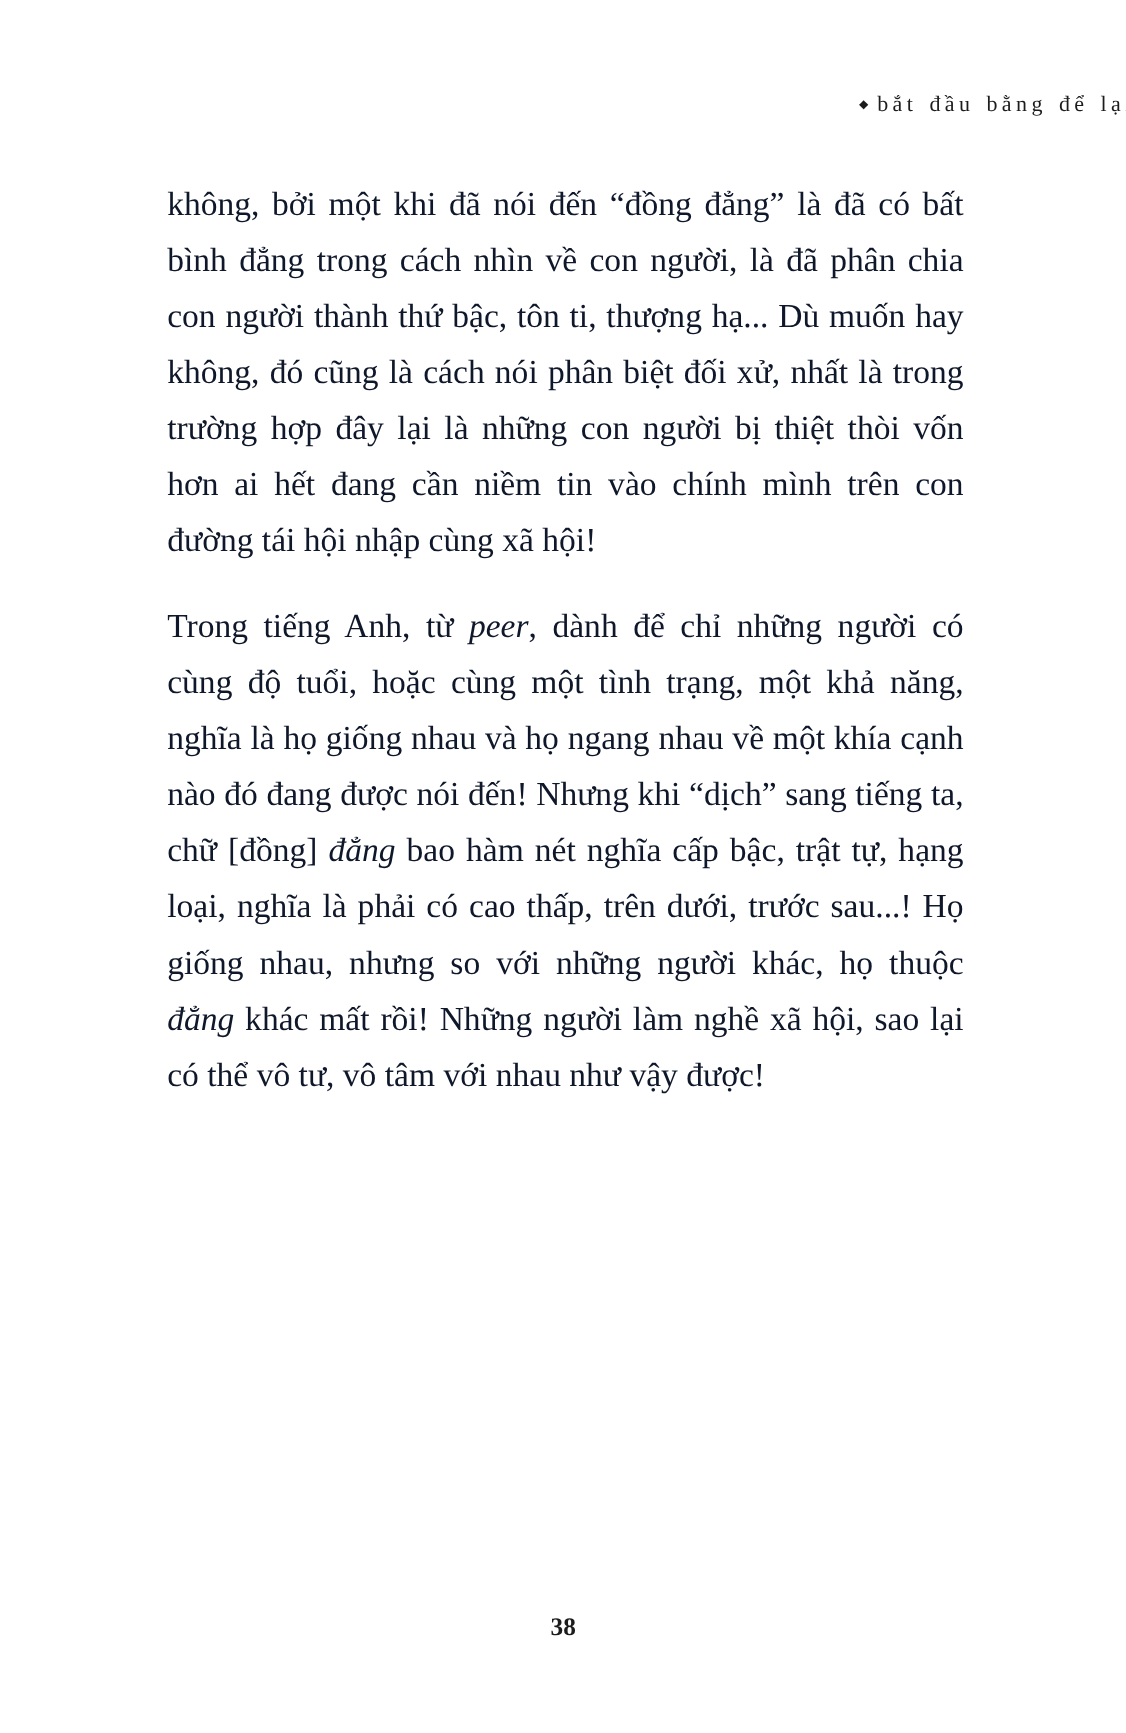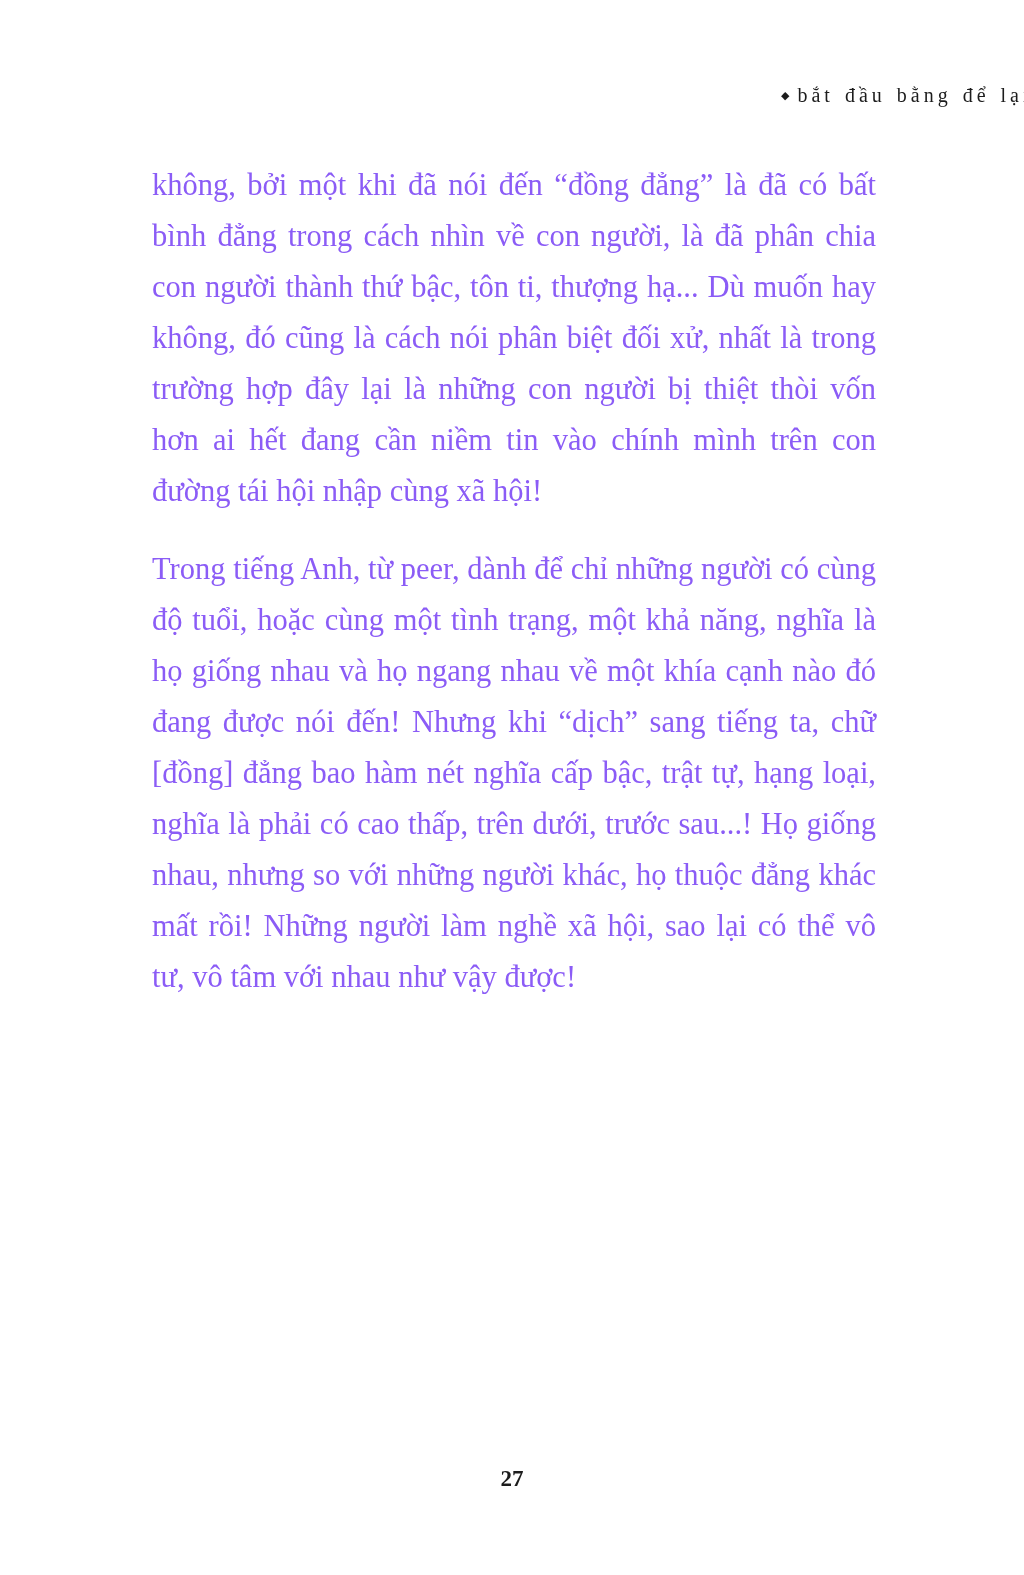--- a/index.html
+++ b/index.html
@@ -40,24 +40,24 @@
     top: 160px;
     left: 152px;
     width: 724px;
   }
   .para {
     margin: 0 0 27px 0;
     font-size: 30.5px;
     line-height: 51px;
     text-align: justify;
     text-justify: inter-word;
-    color: #8b5cf6;
+    color: #0f172a;
   }
   .para:last-child { margin-bottom: 0; }
-  .para .em { }
+  .para .em { font-style: italic; }
   .page-number {
     position: absolute;
     top: 1466px;
     left: 0;
     width: 100%;
     text-align: center;
     font-size: 23px;
     font-weight: 700;
     color: #1c1c1c;
   }
@@ -69,15 +69,15 @@
 
   <div class="running-header">
     <span class="ornament">◆</span><span>bắt đầu bằng để lại</span><span class="ornament">◆</span>
   </div>
 
   <div class="body-text">
       <p class="para"><span>không, bởi một khi đã nói đến “đồng đẳng” là đã có bất bình đẳng trong cách nhìn về con người, là đã phân chia con người thành thứ bậc, tôn ti, thượng hạ... Dù muốn hay không, đó cũng là cách nói phân biệt đối xử, nhất là trong trường hợp đây lại là những con người bị thiệt thòi vốn hơn ai hết đang cần niềm tin vào chính mình trên con đường tái hội nhập cùng xã hội!</span></p>
       <p class="para"><span>Trong tiếng Anh, từ </span><span class="em">peer</span><span>, dành để chỉ những người có cùng độ tuổi, hoặc cùng một tình trạng, một khả năng, nghĩa là họ giống nhau và họ ngang nhau về một khía cạnh nào đó đang được nói đến! Nhưng khi “dịch” sang tiếng ta, chữ [đồng] </span><span class="em">đẳng</span><span> bao hàm nét nghĩa cấp bậc, trật tự, hạng loại, nghĩa là phải có cao thấp, trên dưới, trước sau...! Họ giống nhau, nhưng so với những người khác, họ thuộc </span><span class="em">đẳng</span><span> khác mất rồi! Những người làm nghề xã hội, sao lại có thể vô tư, vô tâm với nhau như vậy được!</span></p>
     </div>
 
-  <div class="page-number">27</div>
+  <div class="page-number">38</div>
 
 </div>
 
 </body></html>

